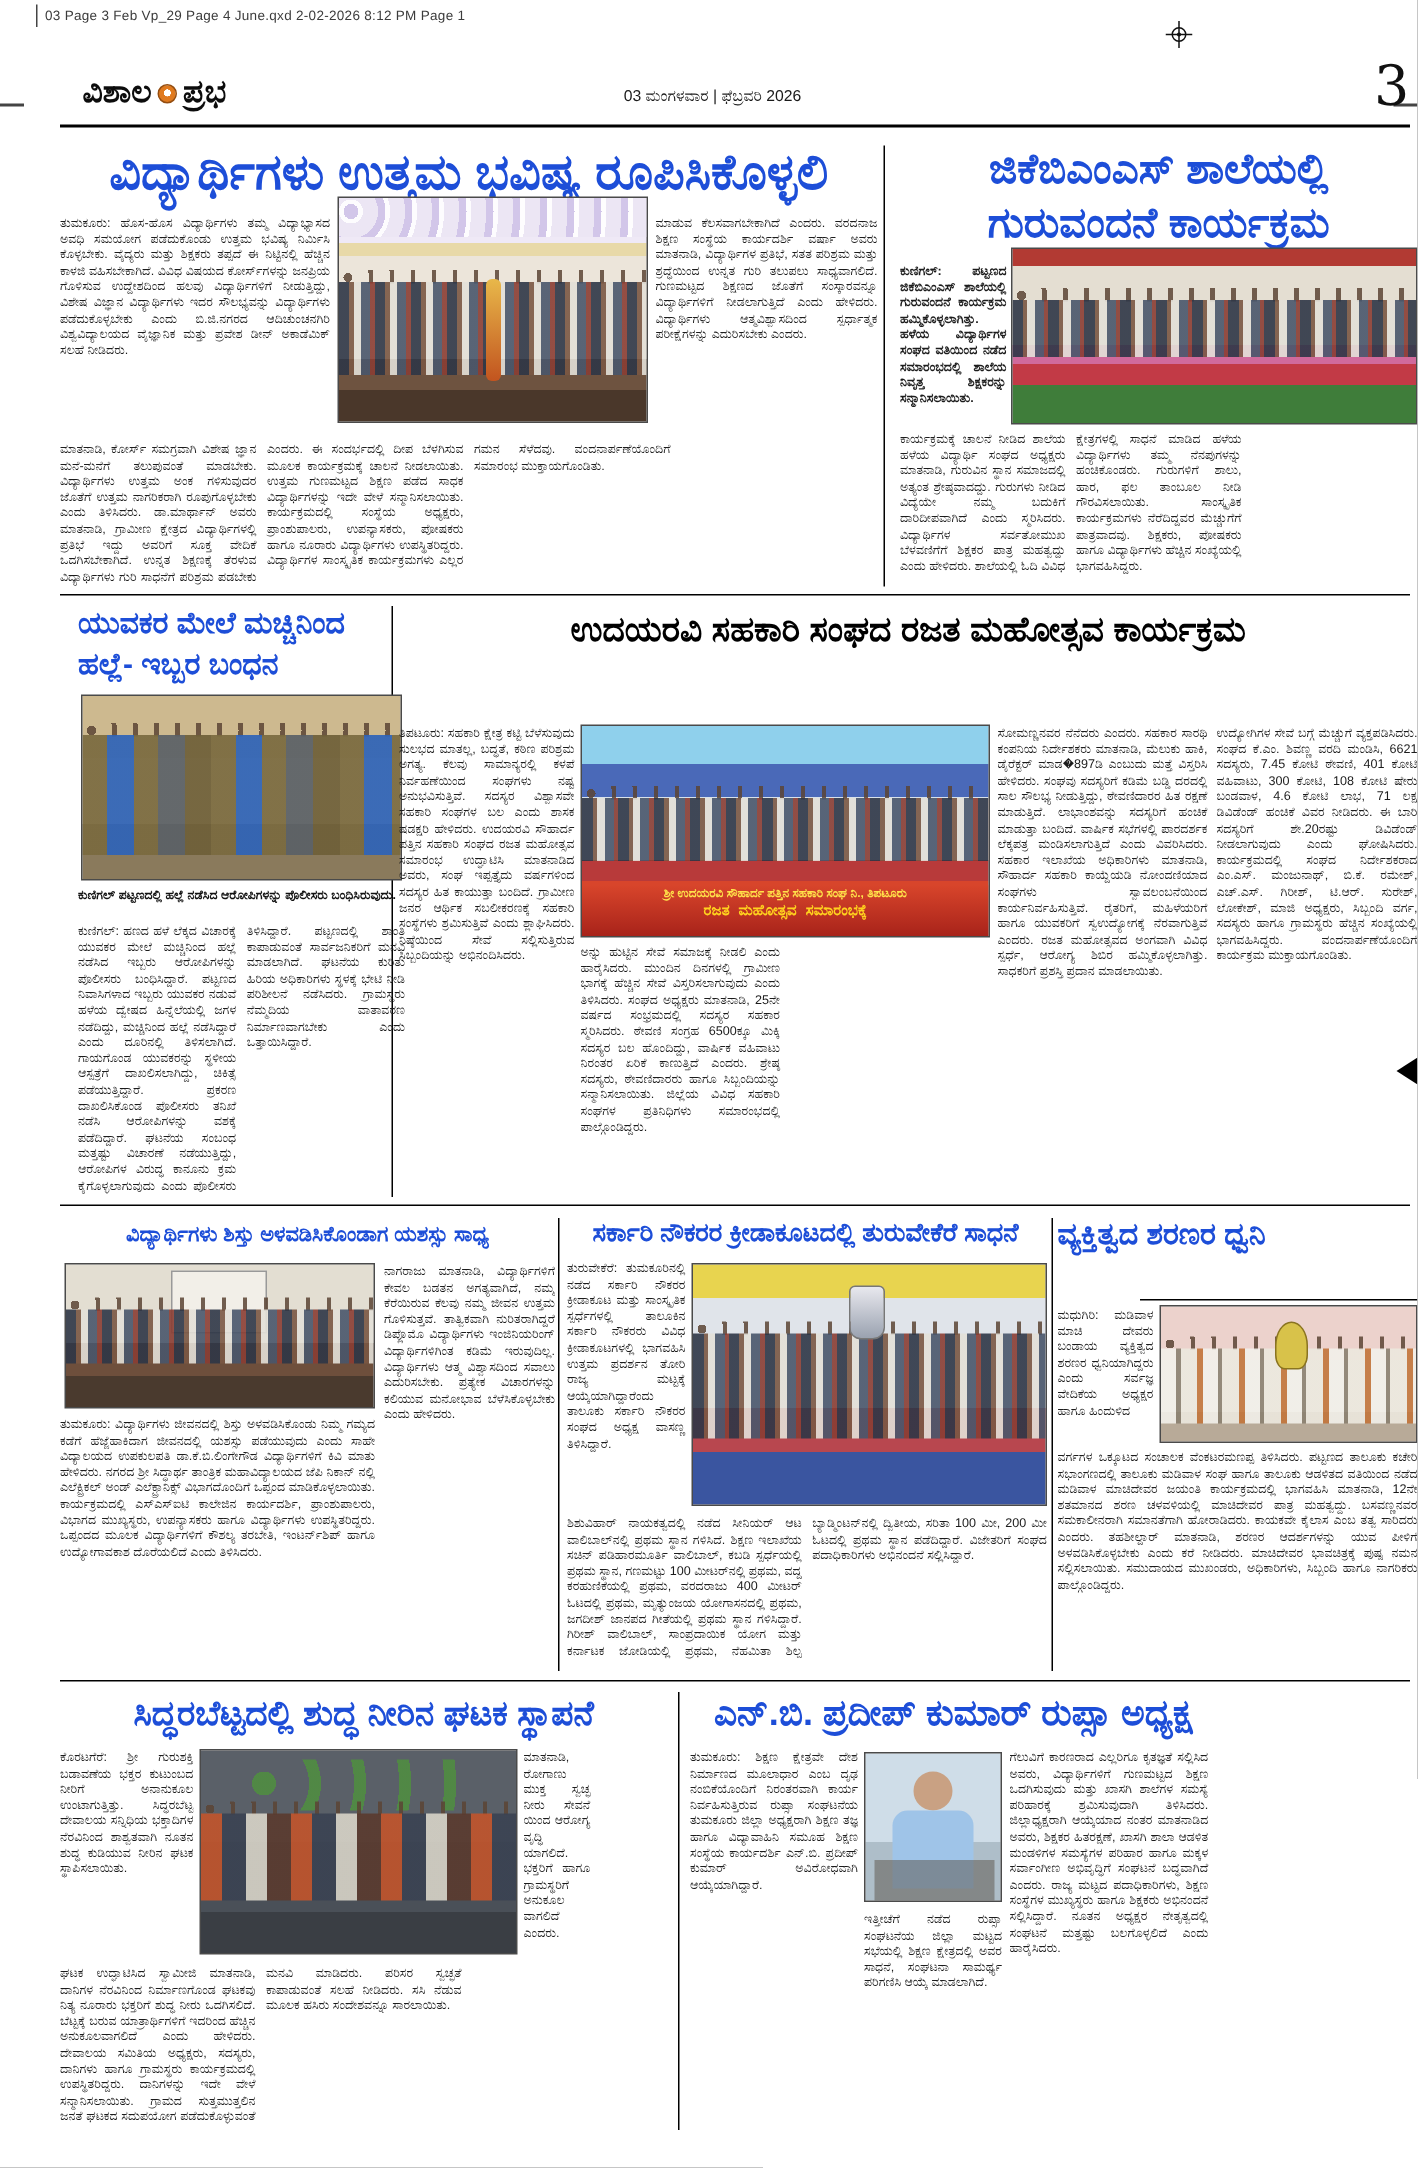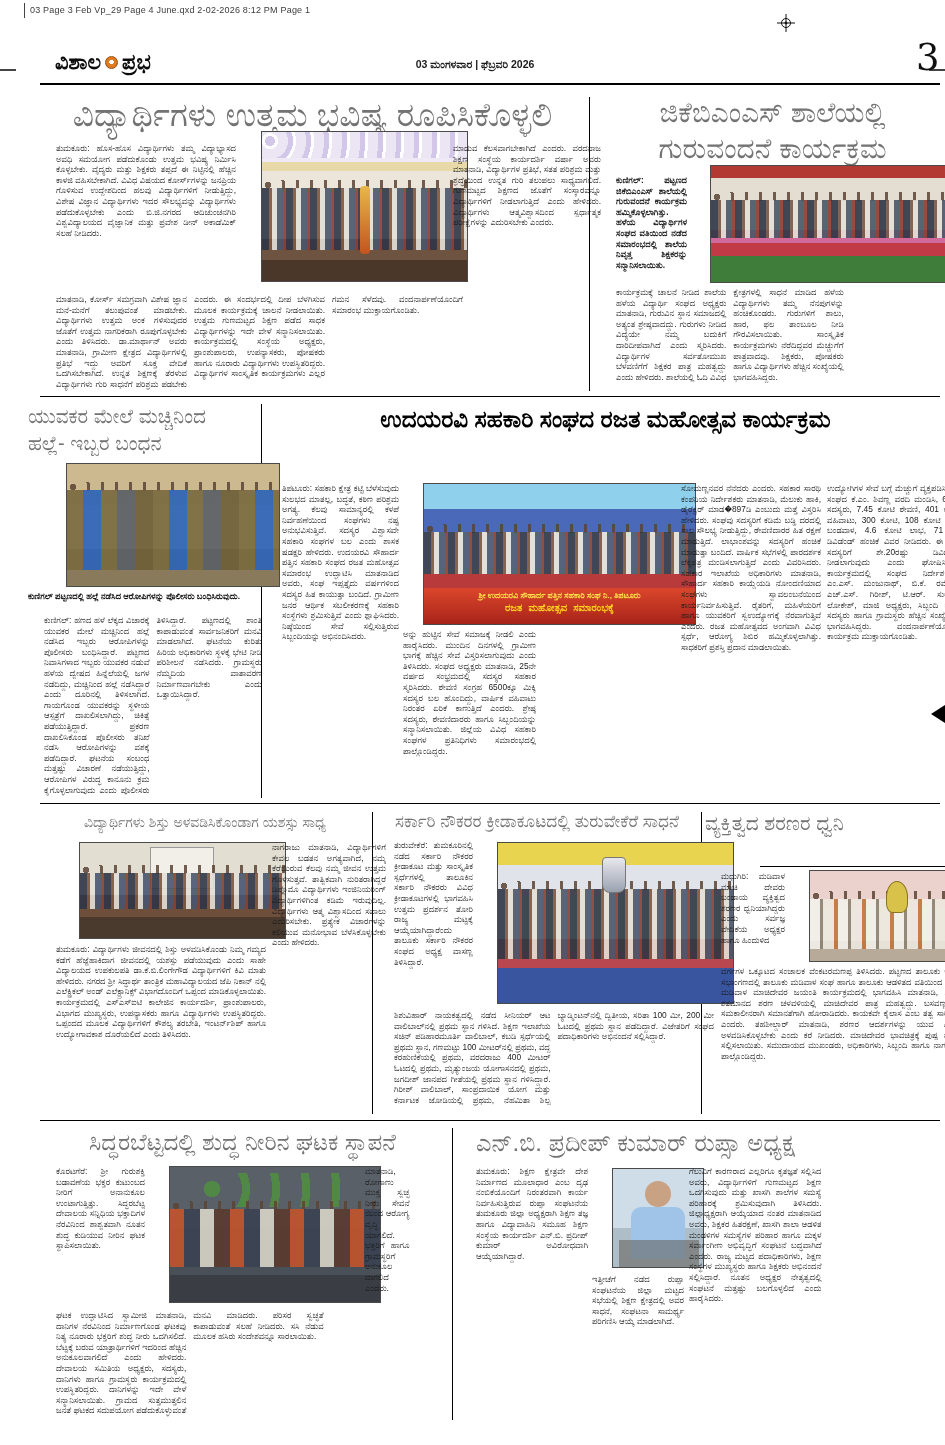--- a/index.html
+++ b/index.html
@@ -3,28 +3,28 @@
 <meta charset="utf-8">
 <style>
   html,body{margin:0;padding:0;background:#9a9a9a;}
   #page{position:relative;width:945px;height:1445px;background:#fff;margin:0 auto;overflow:hidden;
         font-family:"Liberation Sans", sans-serif;color:#161616;}
   .abs{position:absolute;}
   .slug{font-size:9px;color:#3c3c3c;letter-spacing:.2px;}
   .tick{background:#444;}
   .mast-name{font-size:21px;font-weight:bold;color:#0c0c0c;display:flex;align-items:center;gap:4px;}
   .emblem{width:11px;height:11px;border-radius:50%;background:radial-gradient(circle at 50% 45%, #fff 0 28%, #e07a1f 30% 100%);border:1px solid #944d10;}
-  .dateline{font-size:10.5px;font-weight:bold;color:#1a1a1a;text-align:center;}
+  .dateline{font-size:10.5px;font-weight:normal;color:#1a1a1a;text-align:center;}
   .pageno{font-size:37px;font-family:"DejaVu Serif", serif;color:#111;}
   .rule-h{background:#000;}
   .rule-v{background:#000;width:1px;}
-  .hl{font-weight:normal;color:#737373;text-align:center;letter-spacing:0;}
-  .body{font-size:8.4px;line-height:10.6px;text-align:justify;color:#1c1c1c;overflow:hidden;column-gap:7px;column-fill:auto;margin-left:16px;}
+  .hl{font-weight:bold;color:#1d4ed8;text-align:center;letter-spacing:0;}
+  .body{font-size:8.4px;line-height:10.6px;text-align:justify;color:#1c1c1c;overflow:hidden;column-gap:7px;column-fill:auto;}
   .cap{font-size:8.3px;line-height:10px;font-weight:bold;color:#111;overflow:hidden;}
-  .ph{border:1px solid #4a4a4a;overflow:hidden;position:relative;box-sizing:border-box;margin-left:36px;}
+  .ph{border:1px solid #4a4a4a;overflow:hidden;position:relative;box-sizing:border-box;}
   .crowd{position:absolute;left:0;right:0;opacity:.9;
      background:repeating-linear-gradient(90deg,#2e3646 0 7px,#7a5743 7px 10px,#e3e0d8 10px 15px,#49566b 15px 21px,#8a3d33 21px 24px);}
   .heads{position:absolute;left:0;right:0;height:9px;opacity:.85;
      background:repeating-radial-gradient(circle at 6px 5px,#5b4434 0 3px,transparent 3px 14px);}
   .balloons{position:absolute;left:0;right:0;top:0;height:26px;opacity:.9;
      background:repeating-radial-gradient(circle at 8px 9px,#cfc3e8 0 5px,#fff 5px 8px,transparent 8px 18px),#ece6f4;}
   .banner{position:absolute;left:0;right:0;bottom:0;background:linear-gradient(#d8452b,#a8231a);text-align:center;color:#ffe24a;}
   .banner .l1{font-size:8px;font-weight:bold;line-height:12px;white-space:nowrap;overflow:hidden;}
   .banner .l2{font-size:10px;font-weight:bold;line-height:13px;color:#ffd21e;font-family:Liberation Mono, monospace;}
   .kicker{font-weight:bold;color:#000;text-align:center;}
@@ -86,21 +86,21 @@
       <div>ಗುರುವಂದನೆ ಕಾರ್ಯಕ್ರಮ</div>
     </div>
     <div class="abs body" style="left:0;top:80px;width:71px;height:110px;font-weight:bold;">ಕುಣಿಗಲ್: ಪಟ್ಟಣದ ಜಿಕೆಬಿಎಂಎಸ್ ಶಾಲೆಯಲ್ಲಿ ಗುರುವಂದನೆ ಕಾರ್ಯಕ್ರಮ ಹಮ್ಮಿಕೊಳ್ಳಲಾಗಿತ್ತು. ಹಳೆಯ ವಿದ್ಯಾರ್ಥಿಗಳ ಸಂಘದ ವತಿಯಿಂದ ನಡೆದ ಸಮಾರಂಭದಲ್ಲಿ ಶಾಲೆಯ ನಿವೃತ್ತ ಶಿಕ್ಷಕರನ್ನು ಸನ್ಮಾನಿಸಲಾಯಿತು.</div>
     <div class="abs ph" style="left:74px;top:70px;width:271px;height:118px;background:linear-gradient(#b23a33 0 10%,#e4ded2 10% 55%,#d06a9c 55% 66%,#c23a46 66% 78%,#3f7d3a 78% 100%);">
       <div class="heads" style="top:26px;"></div>
       <div class="crowd" style="top:34px;height:38px;"></div>
     </div>
     <div class="abs body" style="left:0;top:192px;width:345px;height:104px;column-count:3;">ಕಾರ್ಯಕ್ರಮಕ್ಕೆ ಚಾಲನೆ ನೀಡಿದ ಶಾಲೆಯ ಹಳೆಯ ವಿದ್ಯಾರ್ಥಿ ಸಂಘದ ಅಧ್ಯಕ್ಷರು ಮಾತನಾಡಿ, ಗುರುವಿನ ಸ್ಥಾನ ಸಮಾಜದಲ್ಲಿ ಅತ್ಯಂತ ಶ್ರೇಷ್ಠವಾದದ್ದು. ಗುರುಗಳು ನೀಡಿದ ವಿದ್ಯೆಯೇ ನಮ್ಮ ಬದುಕಿಗೆ ದಾರಿದೀಪವಾಗಿದೆ ಎಂದು ಸ್ಮರಿಸಿದರು. ವಿದ್ಯಾರ್ಥಿಗಳ ಸರ್ವತೋಮುಖ ಬೆಳವಣಿಗೆಗೆ ಶಿಕ್ಷಕರ ಪಾತ್ರ ಮಹತ್ವದ್ದು ಎಂದು ಹೇಳಿದರು. ಶಾಲೆಯಲ್ಲಿ ಓದಿ ವಿವಿಧ ಕ್ಷೇತ್ರಗಳಲ್ಲಿ ಸಾಧನೆ ಮಾಡಿದ ಹಳೆಯ ವಿದ್ಯಾರ್ಥಿಗಳು ತಮ್ಮ ನೆನಪುಗಳನ್ನು ಹಂಚಿಕೊಂಡರು. ಗುರುಗಳಿಗೆ ಶಾಲು, ಹಾರ, ಫಲ ತಾಂಬೂಲ ನೀಡಿ ಗೌರವಿಸಲಾಯಿತು. ಸಾಂಸ್ಕೃತಿಕ ಕಾರ್ಯಕ್ರಮಗಳು ನೆರೆದಿದ್ದವರ ಮೆಚ್ಚುಗೆಗೆ ಪಾತ್ರವಾದವು. ಶಿಕ್ಷಕರು, ಪೋಷಕರು ಹಾಗೂ ವಿದ್ಯಾರ್ಥಿಗಳು ಹೆಚ್ಚಿನ ಸಂಖ್ಯೆಯಲ್ಲಿ ಭಾಗವಹಿಸಿದ್ದರು.</div>
   </div>
 
-  <div class="abs" style="left:28px;top:403px;width:218px;height:397px;">
+  <div class="abs" style="left:52px;top:403px;width:218px;height:397px;">
     <div class="abs hl" style="left:0;top:0;width:218px;font-size:20px;line-height:27px;text-align:left;">
       <div>ಯುವಕರ ಮೇಲೆ ಮಚ್ಚಿನಿಂದ</div>
       <div>ಹಲ್ಲೆ- ಇಬ್ಬರ ಬಂಧನ</div>
     </div>
     <div class="abs ph" style="left:2px;top:60px;width:214px;height:124px;background:linear-gradient(#cdb98f 0 34%,#d9c9a8 34% 70%,#8a7a5c 70% 100%);">
       <div class="heads" style="top:18px;"></div>
       <div class="abs" style="left:0;top:26px;width:214px;height:80px;opacity:.92;background:repeating-linear-gradient(90deg,#7a6a3f 0 16px,#2e63b8 16px 34px,#7a6a3f 34px 50px,#5a6066 50px 68px,#6e5f38 68px 86px);"></div>
     </div>
     <div class="abs cap" style="left:0;top:188px;width:218px;height:21px;">ಕುಣಿಗಲ್ ಪಟ್ಟಣದಲ್ಲಿ ಹಲ್ಲೆ ನಡೆಸಿದ ಆರೋಪಿಗಳನ್ನು ಪೊಲೀಸರು ಬಂಧಿಸಿರುವುದು.</div>
     <div class="abs body" style="left:0;top:212px;width:218px;height:183px;column-count:2;">ಕುಣಿಗಲ್: ಹಣದ ಹಳೆ ಲೆಕ್ಕದ ವಿಚಾರಕ್ಕೆ ಯುವಕರ ಮೇಲೆ ಮಚ್ಚಿನಿಂದ ಹಲ್ಲೆ ನಡೆಸಿದ ಇಬ್ಬರು ಆರೋಪಿಗಳನ್ನು ಪೊಲೀಸರು ಬಂಧಿಸಿದ್ದಾರೆ. ಪಟ್ಟಣದ ನಿವಾಸಿಗಳಾದ ಇಬ್ಬರು ಯುವಕರ ನಡುವೆ ಹಳೆಯ ದ್ವೇಷದ ಹಿನ್ನೆಲೆಯಲ್ಲಿ ಜಗಳ ನಡೆದಿದ್ದು, ಮಚ್ಚಿನಿಂದ ಹಲ್ಲೆ ನಡೆಸಿದ್ದಾರೆ ಎಂದು ದೂರಿನಲ್ಲಿ ತಿಳಿಸಲಾಗಿದೆ. ಗಾಯಗೊಂಡ ಯುವಕರನ್ನು ಸ್ಥಳೀಯ ಆಸ್ಪತ್ರೆಗೆ ದಾಖಲಿಸಲಾಗಿದ್ದು, ಚಿಕಿತ್ಸೆ ಪಡೆಯುತ್ತಿದ್ದಾರೆ. ಪ್ರಕರಣ ದಾಖಲಿಸಿಕೊಂಡ ಪೊಲೀಸರು ತನಿಖೆ ನಡೆಸಿ ಆರೋಪಿಗಳನ್ನು ವಶಕ್ಕೆ ಪಡೆದಿದ್ದಾರೆ. ಘಟನೆಯ ಸಂಬಂಧ ಮತ್ತಷ್ಟು ವಿಚಾರಣೆ ನಡೆಯುತ್ತಿದ್ದು, ಆರೋಪಿಗಳ ವಿರುದ್ಧ ಕಾನೂನು ಕ್ರಮ ಕೈಗೊಳ್ಳಲಾಗುವುದು ಎಂದು ಪೊಲೀಸರು ತಿಳಿಸಿದ್ದಾರೆ. ಪಟ್ಟಣದಲ್ಲಿ ಶಾಂತಿ ಕಾಪಾಡುವಂತೆ ಸಾರ್ವಜನಿಕರಿಗೆ ಮನವಿ ಮಾಡಲಾಗಿದೆ. ಘಟನೆಯ ಕುರಿತು ಹಿರಿಯ ಅಧಿಕಾರಿಗಳು ಸ್ಥಳಕ್ಕೆ ಭೇಟಿ ನೀಡಿ ಪರಿಶೀಲನೆ ನಡೆಸಿದರು. ಗ್ರಾಮಸ್ಥರು ನೆಮ್ಮದಿಯ ವಾತಾವರಣ ನಿರ್ಮಾಣವಾಗಬೇಕು ಎಂದು ಒತ್ತಾಯಿಸಿದ್ದಾರೆ.</div>

